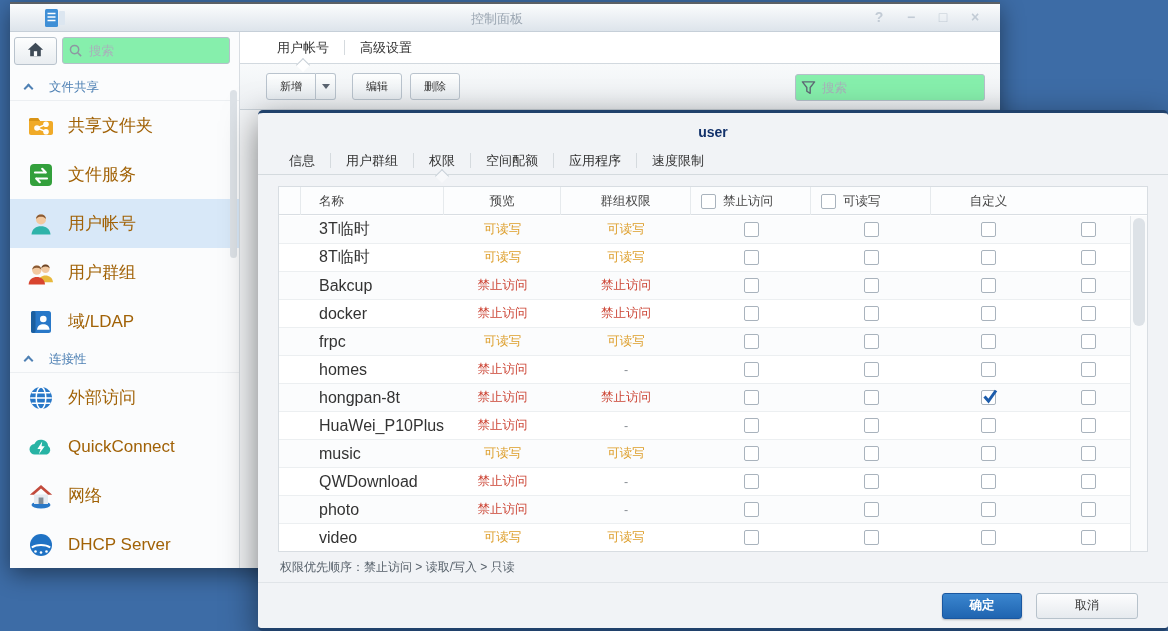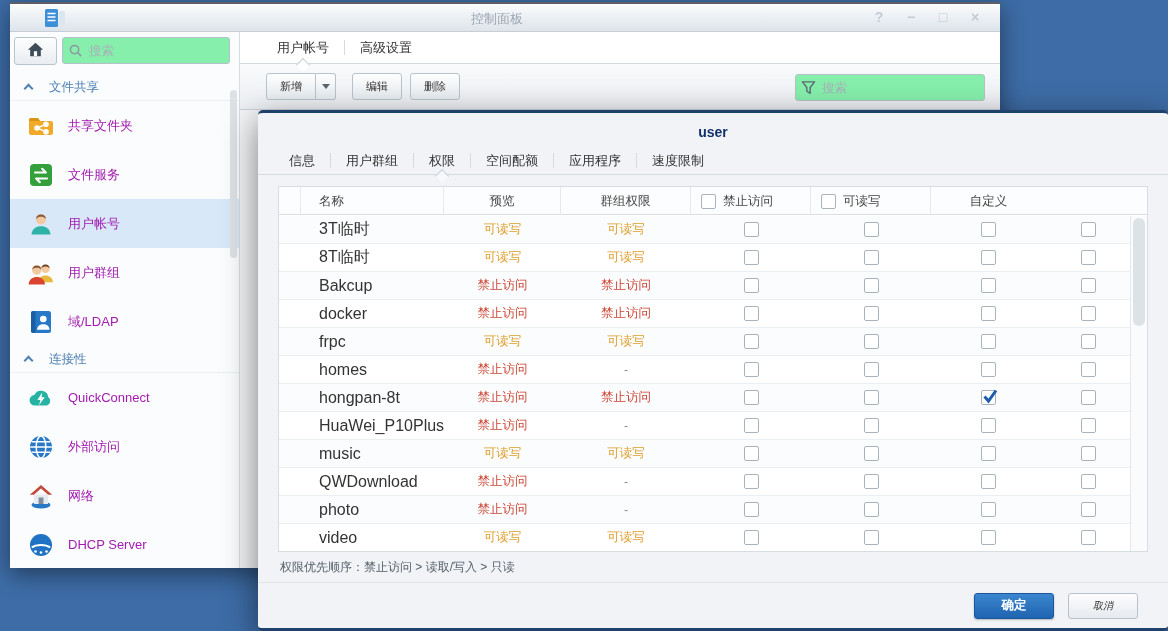--- a/index.html
+++ b/index.html
@@ -32,21 +32,21 @@
   .input-ico { position:absolute; left:6px; top:6px; width:15px; height:15px; }
 
   .nav { position:absolute; top:42px; left:0; right:0; bottom:0; overflow:hidden; }
   .nav-cat { height:27px; display:flex; align-items:center; padding-left:15px;
     border-bottom:1px solid #eceff2; color:#4f81b4; font-size:12.5px; }
   .chev { width:7px; height:7px; border-left:2px solid #4f81b4; border-top:2px solid #4f81b4;
     transform:rotate(45deg); margin:3px 17px 0 0; }
   .nav-item { height:49px; display:flex; align-items:center; padding-left:17px; cursor:pointer; }
   .nav-item.selected { background:#d8e8f8; }
   .nav-item .ni-icon { width:28px; height:28px; flex:0 0 28px; }
-  .nav-item .ni-label { margin-left:13px; font-size:13px; color:#a21caf; }
+  .nav-item .ni-label { margin-left:13px; font-size:17px; color:#a16207; }
   .side-scroll { position:absolute; right:2px; top:58px; width:7px; height:168px;
     background:#dde2e7; border-radius:4px; }
 
   
   .mainpane { position:relative; flex:1; background:#f3f5f7; }
   .tabstrip { position:relative; height:32px; background:#fff; border-bottom:1px solid #d2d9df;
     display:flex; align-items:center; padding-left:22px; z-index:2; }
   .tab { position:relative; padding:0 15px; font-size:13px; color:#333; height:32px;
     line-height:32px; cursor:pointer; }
   .tab-sep { width:1px; height:15px; background:#d5dade; }
@@ -104,22 +104,22 @@
     border-left:1px solid #e4e8eb; }
   .tscroll .thumb { position:absolute; left:2px; top:2px; width:12px; height:108px;
     background:#dde2e7; border-radius:6px; }
 
   .dlg-note { position:absolute; left:22px; top:446px; font-size:12px; color:#56606a; }
   .dlg-btnbar { position:absolute; left:0; right:0; bottom:0; height:46px; border-top:1px solid #e0e4e8;
     display:flex; align-items:center; justify-content:flex-end; gap:14px; padding-right:30px; }
   .btn-primary { width:80px; height:26px; border:1px solid #1a57a0; border-radius:3px; color:#fff;
     font-size:12.5px; font-weight:bold; background:linear-gradient(#3b86cf,#1f64b0); cursor:pointer;
     box-shadow:0 1px 2px rgba(0,0,0,.25); }
-  .btn-plain { width:70px; height:26px; border:1px solid #b7c2cb; border-radius:3px; color:#333;
-    font-size:10px; background:linear-gradient(#fdfdfe,#e6eaee); cursor:pointer;font-style:italic; }
+  .btn-plain { width:102px; height:26px; border:1px solid #b7c2cb; border-radius:3px; color:#333;
+    font-size:12px; background:linear-gradient(#fdfdfe,#e6eaee); cursor:pointer; }
 </style>
 </head>
 <body>
 
 <div class="window">
   <div class="titlebar">
     <span class="app-icon">
       <svg viewBox="0 0 22 22" width="22" height="22">
           <rect x="1" y="2" width="13" height="18" rx="1.5" fill="#3f8fd6"></rect>
           <rect x="15" y="4" width="6" height="14" rx="1" fill="#dce6f0"></rect>
@@ -213,34 +213,34 @@
                 <path d="M10 21.8c.4-3.9 3-5.5 6.3-5.5s5.9 1.6 6.3 5.5z" fill="#fff"></path>
               </svg></span>
             <span class="ni-label">域/LDAP</span>
           </div>
           <div class="nav-cat">
             <span class="chev"></span>
             <span>连接性</span>
           </div>
           <div class="nav-item">
             <span class="ni-icon"><svg viewBox="0 0 28 28" width="28" height="28">
-                <path d="M8 21.5a5.2 5.2 0 0 1-.6-10.4 7.2 7.2 0 0 1 13.8 1.9 4.8 4.8 0 0 1-1.2 8.5z" fill="#27b3a4"></path>
-                <path d="M15.2 8.5l-4.8 7.4h3.1l-1.6 5.4 5.8-8h-3.1z" fill="#fff"></path>
-              </svg></span>
-            <span class="ni-label">QuickConnect</span>
-          </div>
-          <div class="nav-item">
-            <span class="ni-icon"><svg viewBox="0 0 28 28" width="28" height="28">
                 <circle cx="14" cy="14" r="11" fill="#2878c8"></circle>
                 <g stroke="#fff" stroke-width="1.5" fill="none">
                   <ellipse cx="14" cy="14" rx="4.8" ry="11"></ellipse>
                   <path d="M3.2 14h21.6M4.6 8.8h18.8M4.6 19.2h18.8"></path>
                 </g>
               </svg></span>
             <span class="ni-label">外部访问</span>
+          </div>
+          <div class="nav-item">
+            <span class="ni-icon"><svg viewBox="0 0 28 28" width="28" height="28">
+                <path d="M8 21.5a5.2 5.2 0 0 1-.6-10.4 7.2 7.2 0 0 1 13.8 1.9 4.8 4.8 0 0 1-1.2 8.5z" fill="#27b3a4"></path>
+                <path d="M15.2 8.5l-4.8 7.4h3.1l-1.6 5.4 5.8-8h-3.1z" fill="#fff"></path>
+              </svg></span>
+            <span class="ni-label">QuickConnect</span>
           </div>
           <div class="nav-item">
             <span class="ni-icon"><svg viewBox="0 0 28 28" width="28" height="28">
                 <ellipse cx="14" cy="23" rx="9.5" ry="3.4" fill="#2878c8"></ellipse>
                 <rect x="7" y="12.5" width="14" height="9.5" fill="#e4eaf0"></rect>
                 <path d="M14 3L2.8 12.8h4.1L14 6.6l7.1 6.2h4.1z" fill="#c24a3c"></path>
                 <rect x="11.6" y="15.5" width="4.8" height="6.5" fill="#7f8b96"></rect>
               </svg></span>
             <span class="ni-label">网络</span>
           </div>

